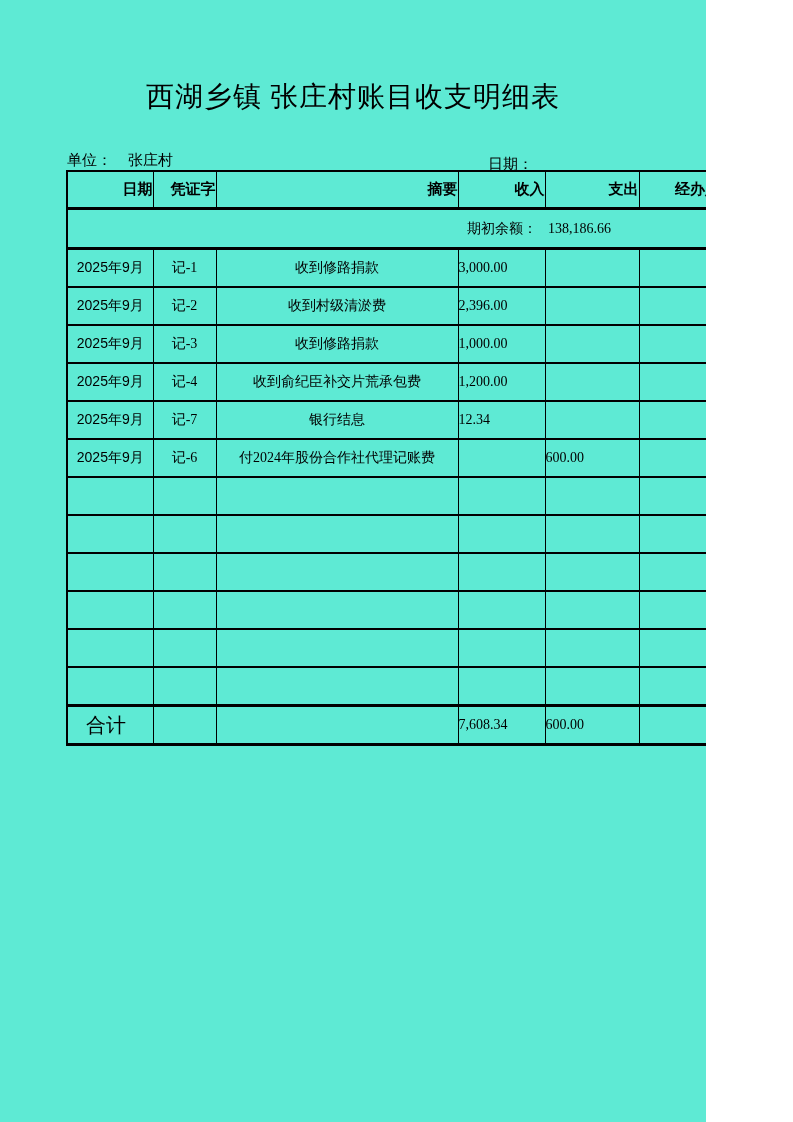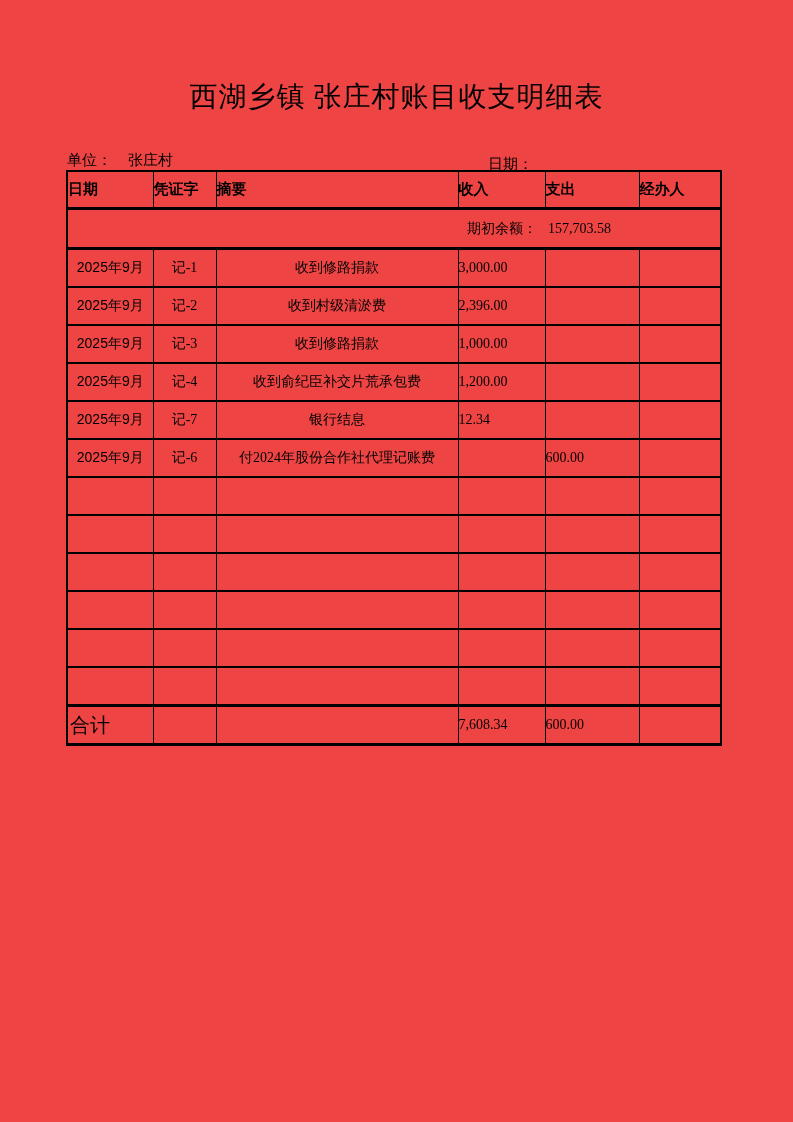--- a/index.html
+++ b/index.html
@@ -2,23 +2,23 @@
 <html><head>
 <meta charset="utf-8">
 <style>
   html, body {
     margin: 0;
     padding: 0;
     background: #ffffff;
   }
   .page {
     position: relative;
-    width: 793px;
+    width: 706px;
     height: 1122px;
-    background: #ef4444;
+    background: #5eead4;
     color: #000000;
     font-family: "Liberation Serif", serif;
     overflow: hidden;
   }
   .title {
     position: absolute;
     top: 78px;
     left: 0;
     width: 100%;
     margin: 0;
@@ -49,21 +49,21 @@
     border-bottom-width: 2px;
     padding: 0;
     overflow: hidden;
     white-space: nowrap;
     vertical-align: middle;
   }
   .ledger thead th {
     height: 35px;
     font-size: 15px;
     font-weight: bold;
-    text-align: left;
+    text-align: right;
     border-bottom-width: 3px;
   }
   tr.balance-row td {
     height: 37px;
     border-bottom-width: 3px;
     text-align: left;
     padding-left: 399px;
     font-size: 14px;
   }
   tr.balance-row .bal-value { margin-left: 11px; }
@@ -83,21 +83,21 @@
   tr.data-row td, tr.empty-row td { height: 36px; }
   tr.total-row td {
     height: 36px;
     border-top-width: 3px;
     border-bottom-width: 3px;
   }
   td.total-label {
     font-family: "Liberation Sans", sans-serif;
     font-size: 20px;
     text-align: left;
-    padding-left: 2px;
+    padding-left: 18px;
   }
 </style>
 </head>
 <body>
 
 <div class="page">
 
   <h1 class="title">西湖乡镇 张庄村账目收支明细表</h1>
 
   <div class="meta">
@@ -120,21 +120,21 @@
         <th>日期</th>
         <th>凭证字</th>
         <th>摘要</th>
         <th>收入</th>
         <th>支出</th>
         <th>经办人</th>
       </tr>
     </thead>
     <tbody>
       <tr class="balance-row">
-        <td colspan="6"><span>期初余额：</span><span class="bal-value">157,703.58</span></td>
+        <td colspan="6"><span>期初余额：</span><span class="bal-value">138,186.66</span></td>
       </tr>
       <tr class="data-row">
       <td class="c-date">2025年9月</td>
       <td class="c-voucher">记-1</td>
       <td class="c-summary">收到修路捐款</td>
       <td class="c-num">3,000.00</td>
       <td class="c-num"></td>
       <td class="c-handler"></td>
     </tr>
         <tr class="data-row">

